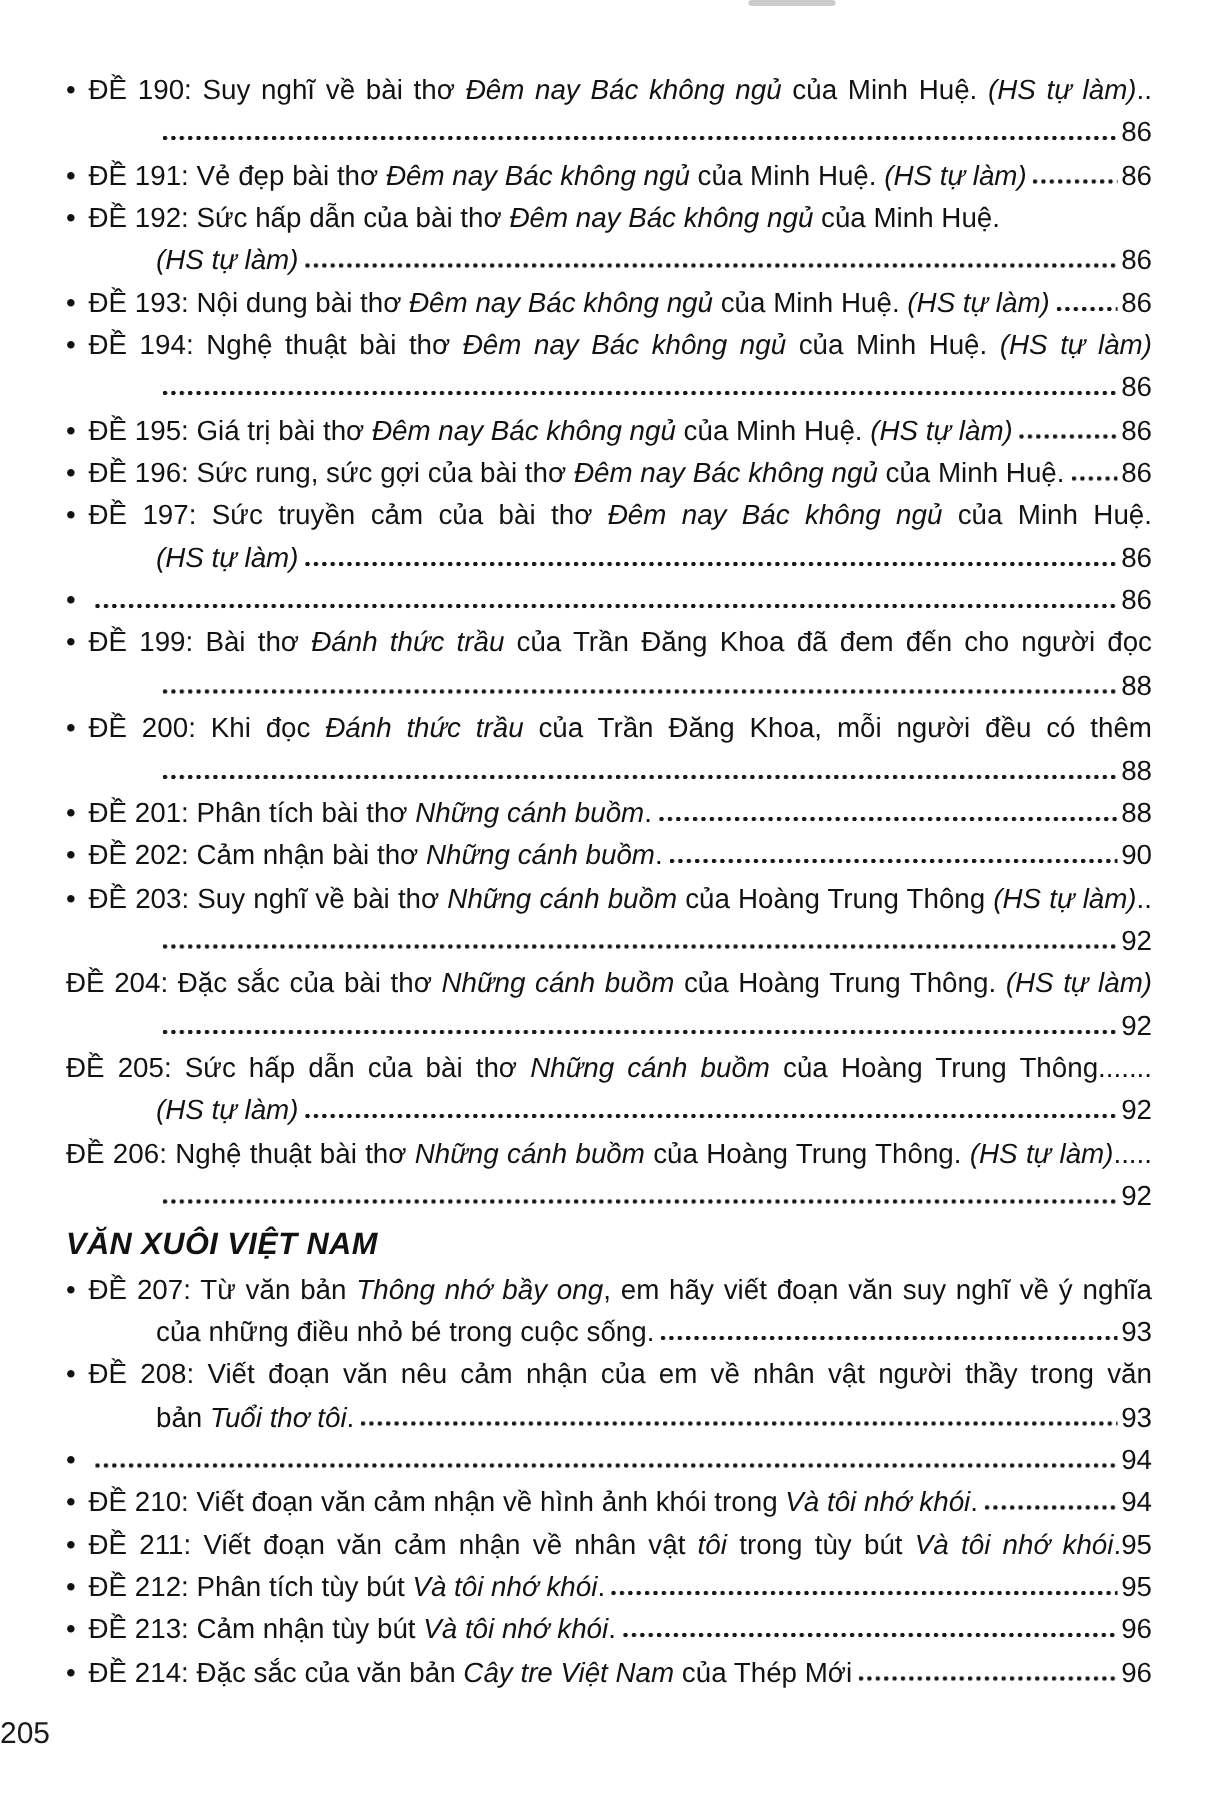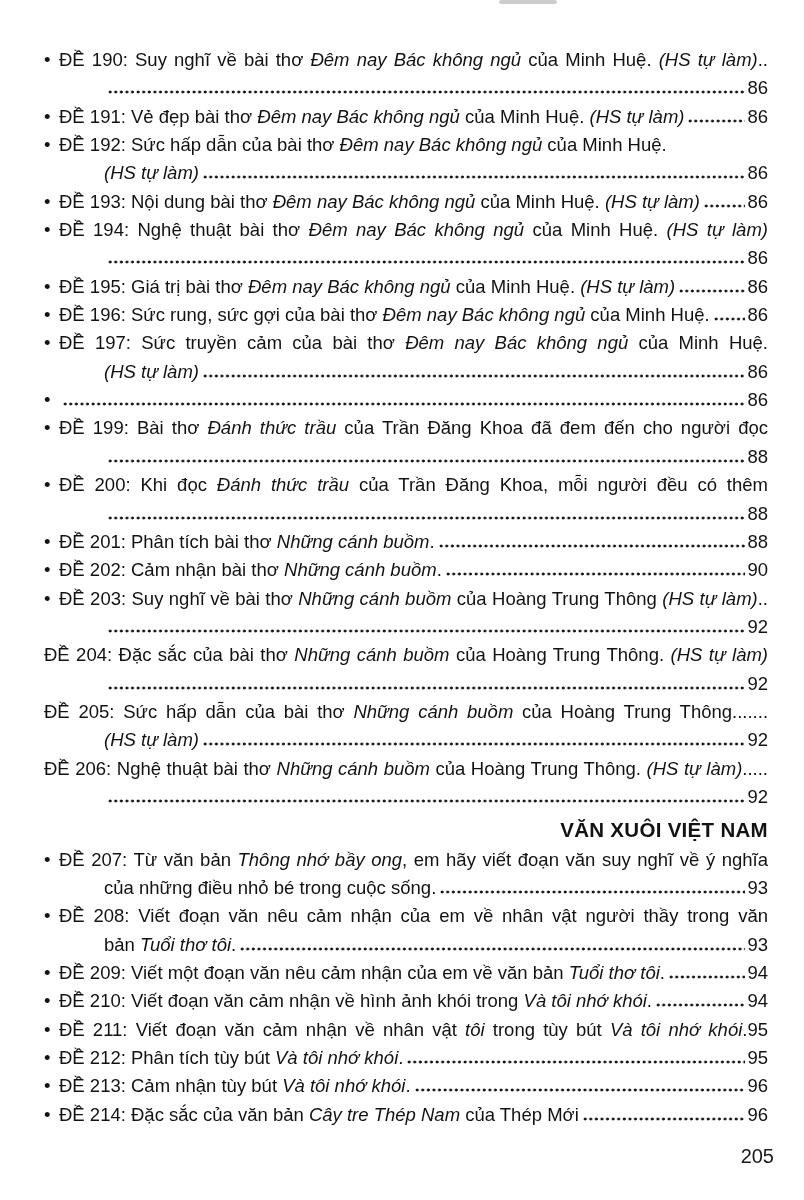--- a/index.html
+++ b/index.html
@@ -27,27 +27,27 @@
   .lead{
     flex:1 1 14px;min-width:10px;height:4px;
     margin:0 2px 1px 4px;
     background-image:radial-gradient(circle at 2px 2px,#161616 1.3px,rgba(0,0,0,0) 1.7px);
     background-size:5.6px 4px;
     background-repeat:repeat-x;
     background-position:left bottom;
   }
   .pg{flex:none;}
   .section-heading{
-    text-align:right;font-weight:bold;font-size:20.5px;
-    letter-spacing:.3px;margin:5px 0 1px;
+    text-align:left;font-weight:bold;font-size:20.5px;
+    letter-spacing:.3px;margin:5px 0 1px;font-style:italic;
   }
   .footer{
     margin-top:16px;
     padding-right:30px;
-    text-align:right;
+    text-align:left;
     font-size:20px;
     color:#1a1a1a;
   }
 </style>
 </head>
 <body>
 
 <div class="page">
   <div class="artifact"></div>
   <div class="toc">
@@ -191,21 +191,20 @@
         <span class="bullet">•</span>
         <span class="txt"><span>ĐỀ 208: Viết đoạn văn nêu cảm nhận của em về nhân vật người thầy trong văn</span></span>
       </div>
       <div class="line hang">
         <span class="txt"><span>bản </span><span class="it">Tuổi thơ tôi</span><span>. </span></span>
         <span class="lead"></span>
         <span class="pg">93</span>
       </div>
       <div class="line">
         <span class="bullet">•</span>
-        <span class="txt"><span>ĐỀ 209: Viết một đoạn văn nêu cảm nhận của em về văn bản </span><span class="it">Tuổi thơ tôi</span><span>. </span></span>
         <span class="lead"></span>
         <span class="pg">94</span>
       </div>
       <div class="line">
         <span class="bullet">•</span>
         <span class="txt"><span>ĐỀ 210: Viết đoạn văn cảm nhận về hình ảnh khói trong </span><span class="it">Và tôi nhớ khói</span><span>. </span></span>
         <span class="lead"></span>
         <span class="pg">94</span>
       </div>
       <div class="line just">
@@ -220,19 +219,19 @@
         <span class="pg">95</span>
       </div>
       <div class="line">
         <span class="bullet">•</span>
         <span class="txt"><span>ĐỀ 213: Cảm nhận tùy bút </span><span class="it">Và tôi nhớ khói</span><span>. </span></span>
         <span class="lead"></span>
         <span class="pg">96</span>
       </div>
       <div class="line">
         <span class="bullet">•</span>
-        <span class="txt"><span>ĐỀ 214: Đặc sắc của văn bản </span><span class="it">Cây tre Thép Nam</span><span> của Thép Mới</span></span>
+        <span class="txt"><span>ĐỀ 214: Đặc sắc của văn bản </span><span class="it">Cây tre Việt Nam</span><span> của Thép Mới</span></span>
         <span class="lead"></span>
         <span class="pg">96</span>
       </div>
     </div>
   <div class="footer">205</div>
 </div>
 
 </body></html>

